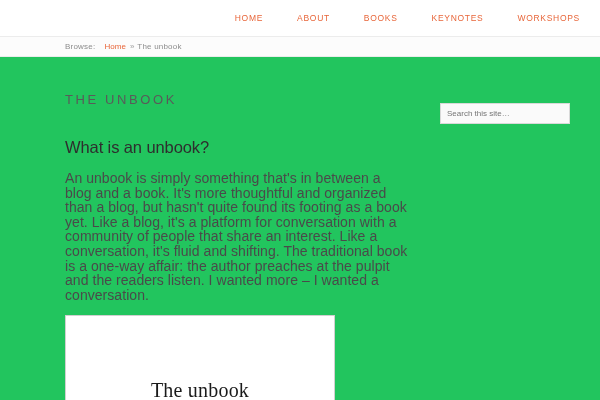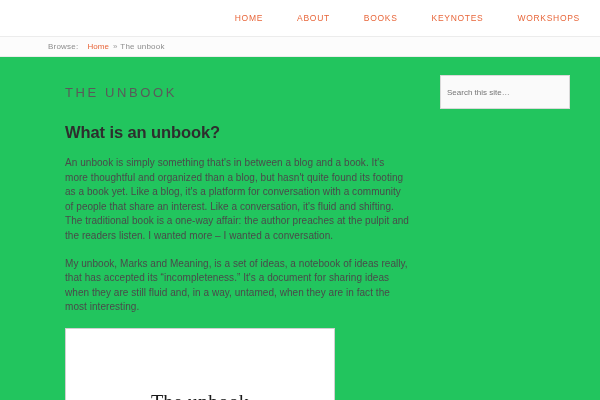--- a/index.html
+++ b/index.html
@@ -40,21 +40,21 @@
   }
   .topnav .nav-item:first-child { margin-left: 0; }
 
   
   .breadcrumb-bar {
     border-top: 1px solid #ececec;
     border-bottom: 1px solid #ececec;
     height: 21px;
     display: flex;
     align-items: center;
-    padding-left: 48px;
+    padding-left: 65px;
     background: #fcfcfc;
   }
   .breadcrumb-bar .crumb-text {
     font-size: 8px;
     color: #8d8d8d;
     letter-spacing: 0.2px;
   }
   .breadcrumb-bar .crumb-link {
     font-size: 8px;
     color: #e8663a;
@@ -77,44 +77,45 @@
   .site-title {
     font-size: 13px;
     letter-spacing: 2.6px;
     color: #5a5a5a;
     text-transform: uppercase;
     font-weight: normal;
     margin: 0;
   }
   .search-box {
     width: 130px;
-    height: 34px;
+    height: 21px;
     border: 1px solid #d9d9d9;
     background: #fafafa;
     font-size: 8px;
     color: #9a9a9a;
     padding: 0 6px;
     font-family: "Liberation Sans", sans-serif;
     outline: none;
     border-radius: 0;
+    margin-top: 28px;
   }
 
   
   .content {
     padding: 0 30px 0 65px;
   }
   .headline {
     font-size: 16.5px;
     color: #2e2e2e;
-    font-weight: bold;
+    font-weight: normal;
     margin: 2px 0 14px 0;
     letter-spacing: -0.1px;
   }
   .para {
-    font-size: 10px;
+    font-size: 14px;
     line-height: 14.6px;
     color: #4a4a4a;
     margin: 0 0 13px 0;
     max-width: 345px;
     letter-spacing: 0.05px;
   }
 
   
   .video {
     position: relative;
@@ -163,21 +164,20 @@
   </div>
 
   <div class="title-row">
     <h1 class="site-title">THE UNBOOK</h1>
     <input class="search-box" type="text" placeholder="Search this site…" style="">
   </div>
 
   <div class="content">
     <h2 class="headline">What is an unbook?</h2>
     <p class="para">An unbook is simply something that's in between a blog and a book. It's more thoughtful and organized than a blog, but hasn't quite found its footing as a book yet. Like a blog, it's a platform for conversation with a community of people that share an interest. Like a conversation, it's fluid and shifting. The traditional book is a one-way affair: the author preaches at the pulpit and the readers listen. I wanted more – I wanted a conversation.</p>
-    <p class="para">My unbook, Marks and Meaning, is a set of ideas, a notebook of ideas really, that has accepted its “incompleteness.” It's a document for sharing ideas when they are still fluid and, in a way, untamed, when they are in fact the most interesting.</p>
 
     <div class="video">
       <div class="video-stage">
         <span class="video-title">The unbook</span>
       </div>
 
     </div>
   </div>
 
 </div>

